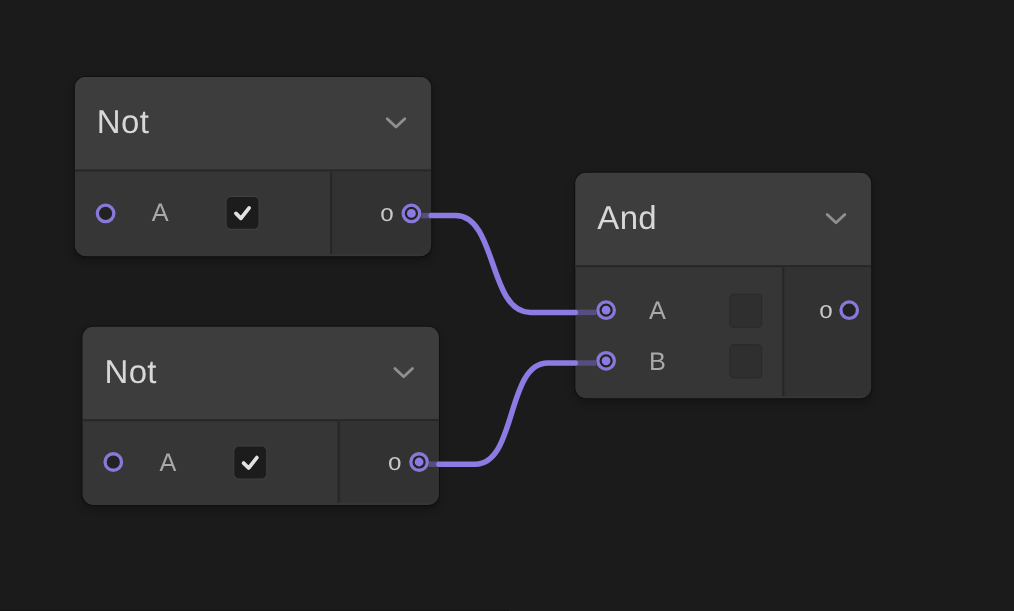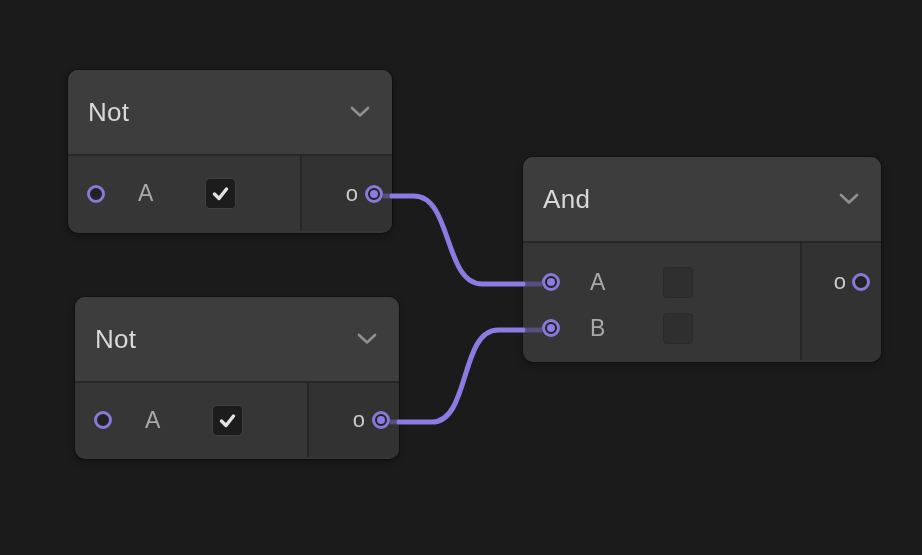--- a/index.html
+++ b/index.html
@@ -22,21 +22,21 @@
   .node-header{
     height:86px;
     background:#3d3d3d;
     border-bottom:2px solid #272727;
     display:flex;align-items:center;justify-content:space-between;
     padding:0 20px 0 20px;
     box-sizing:border-box;
   }
   .node-title{
     color:#d8d8d8;
-    font-size:26px;
+    font-size:30px;
     letter-spacing:.3px;
     user-select:none;
   }
   .chev{flex:0 0 auto;margin-right:2px;}
   .node-body{
     display:flex;
     align-items:stretch;
   }
   .main-col{flex:1 1 auto;display:flex;flex-direction:column;}
   .out-col{
@@ -152,21 +152,21 @@
       </div>
       <div class="out-col" style="width:92px;">
         <div class="row" style="flex:1;justify-content:flex-end;padding-right:9px;gap:7px;">
           <span class="out-label">o</span>
           <span class="port connected"></span>
         </div>
       </div>
     </div>
   </div>
 
-  <div class="node" style="left:523px;top:157px;width:358px;height:205px;">
+  <div class="node" style="left:523px;top:157px;width:269px;height:205px;">
     <div class="node-header">
       <span class="node-title">And</span>
       <svg class="chev" width="20" height="12" viewBox="0 0 20 12">
         <polyline points="2,2 10,9.5 18,2" fill="none" stroke="#8f8f8f" stroke-width="2.6" stroke-linecap="round" stroke-linejoin="round"></polyline>
       </svg>
     </div>
     <div class="node-body" style="height:117px;">
       <div class="main-col" style="padding-top:16px;">
         <div class="row" style="height:46px;">
           <span class="port connected" style="margin-left:19px;"></span>

